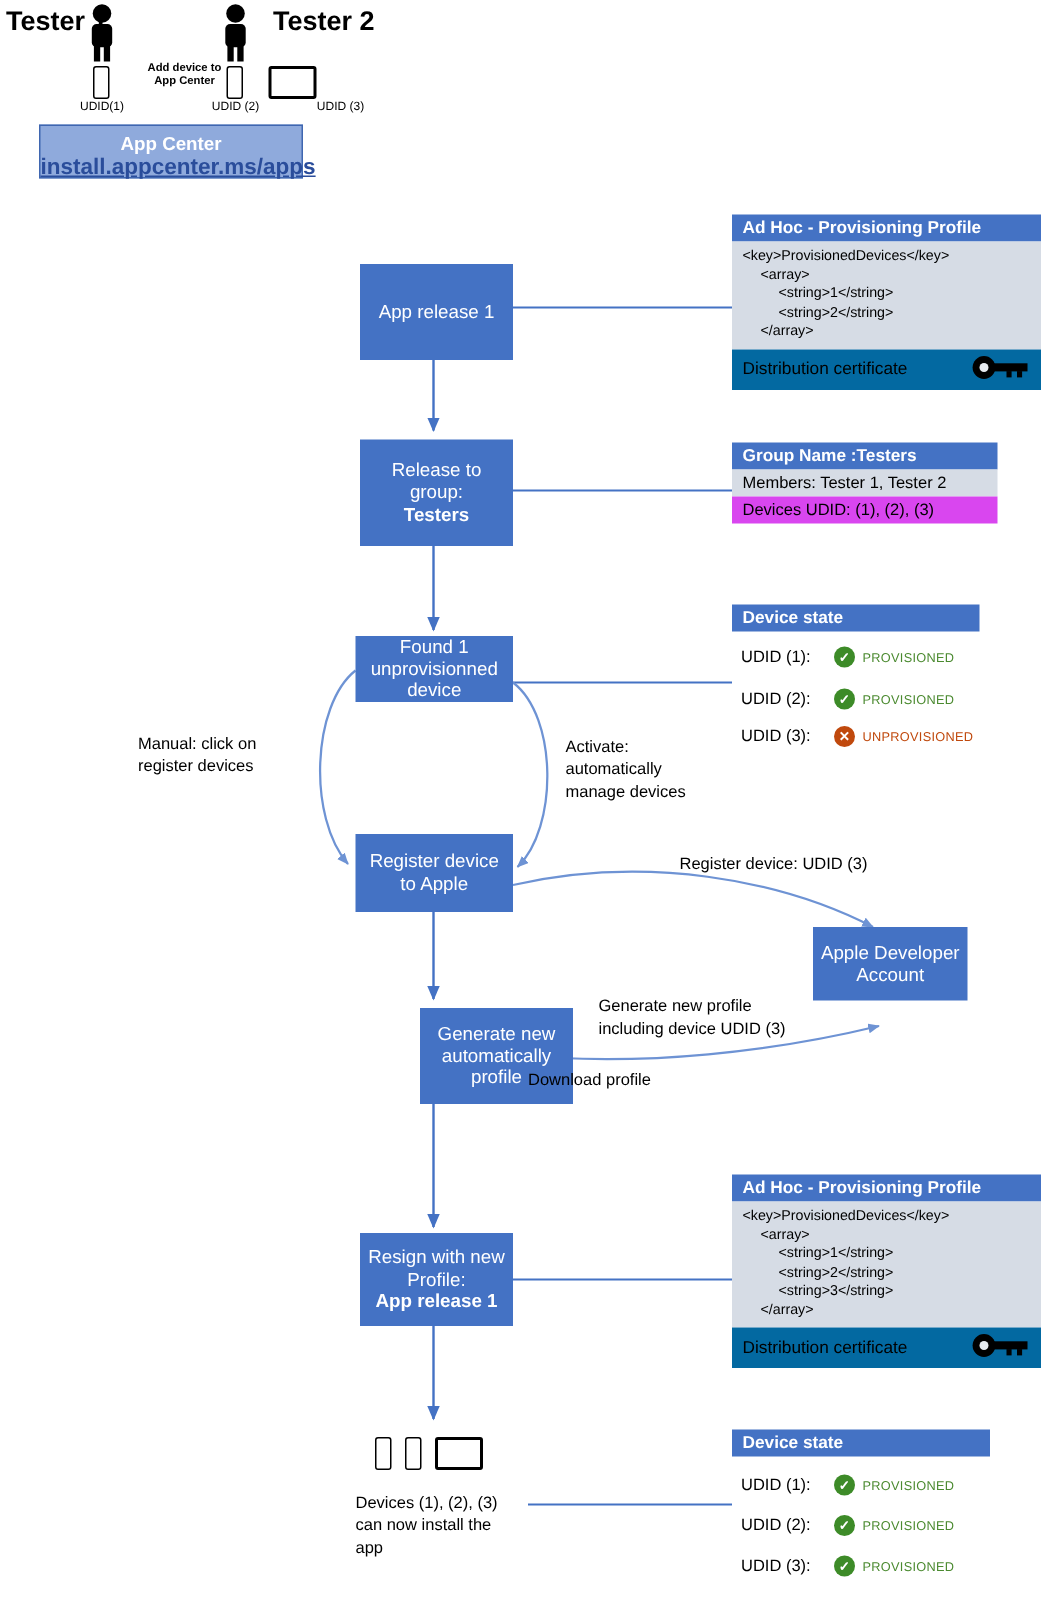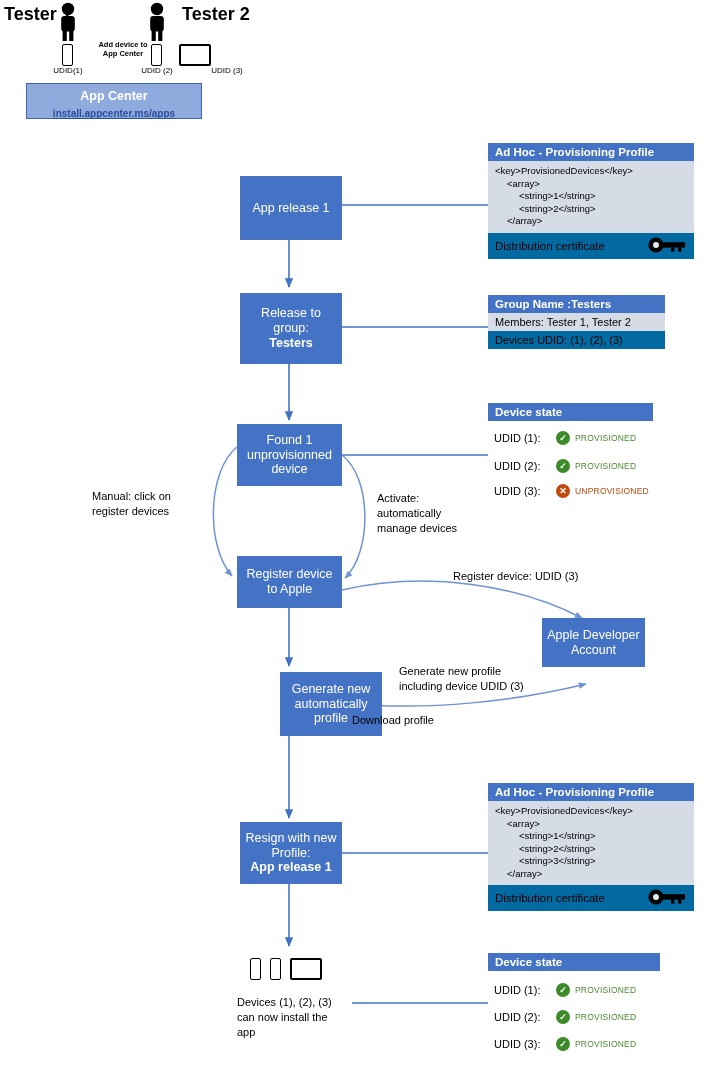--- a/index.html
+++ b/index.html
@@ -63,21 +63,21 @@
     text-align: center;
     padding-top: 5px;
   }
   .appcenter-title {
     font-size: 12.5px;
     font-weight: bold;
     color: #ffffff;
     line-height: 1.15;
   }
   .appcenter-link {
-    font-size: 10px;
+    font-size: 15px;
     font-weight: bold;
     color: #2a4d9b;
     text-decoration: underline;
     line-height: 1.25;
     display: inline-block;
     cursor: pointer;
   }
 
   
   .flow-box {
@@ -114,21 +114,21 @@
   }
   .card-body .ind1 { padding-left: 12px; }
   .card-body .ind2 { padding-left: 24px; }
   .card-row {
     background: #D6DCE5;
     font-size: 11px;
     padding: 3px 7px;
     box-sizing: border-box;
     color: #000;
   }
-  .card-row.alt { background: #0369a1; }
+  .card-row.alt { background: #d946ef; }
   .cert-row {
     background: #0369a1;
     font-size: 11.5px;
     padding: 4px 7px;
     box-sizing: border-box;
     display: flex;
     align-items: center;
     justify-content: space-between;
     color: #000;
   }
@@ -256,21 +256,21 @@
 </div>
 
 <div class="abs flow-box" style="left:240px; top:293px; width:102px; height:71px;">
   <div>
     <span class="l">Release to</span>
     <span class="l">group:</span>
     <b class="l">Testers</b>
   </div>
 </div>
 
-<div class="abs flow-box" style="left:237px; top:424px; width:105px; height:62px;">
+<div class="abs flow-box" style="left:237px; top:424px; width:105px; height:44px;">
   <div>
     <span class="l">Found 1</span>
     <span class="l">unprovisionned</span>
     <span class="l">device</span>
   </div>
 </div>
 
 <div class="abs flow-box" style="left:237px; top:556px; width:105px; height:52px;">
   <div>
     <span class="l">Register device</span>

